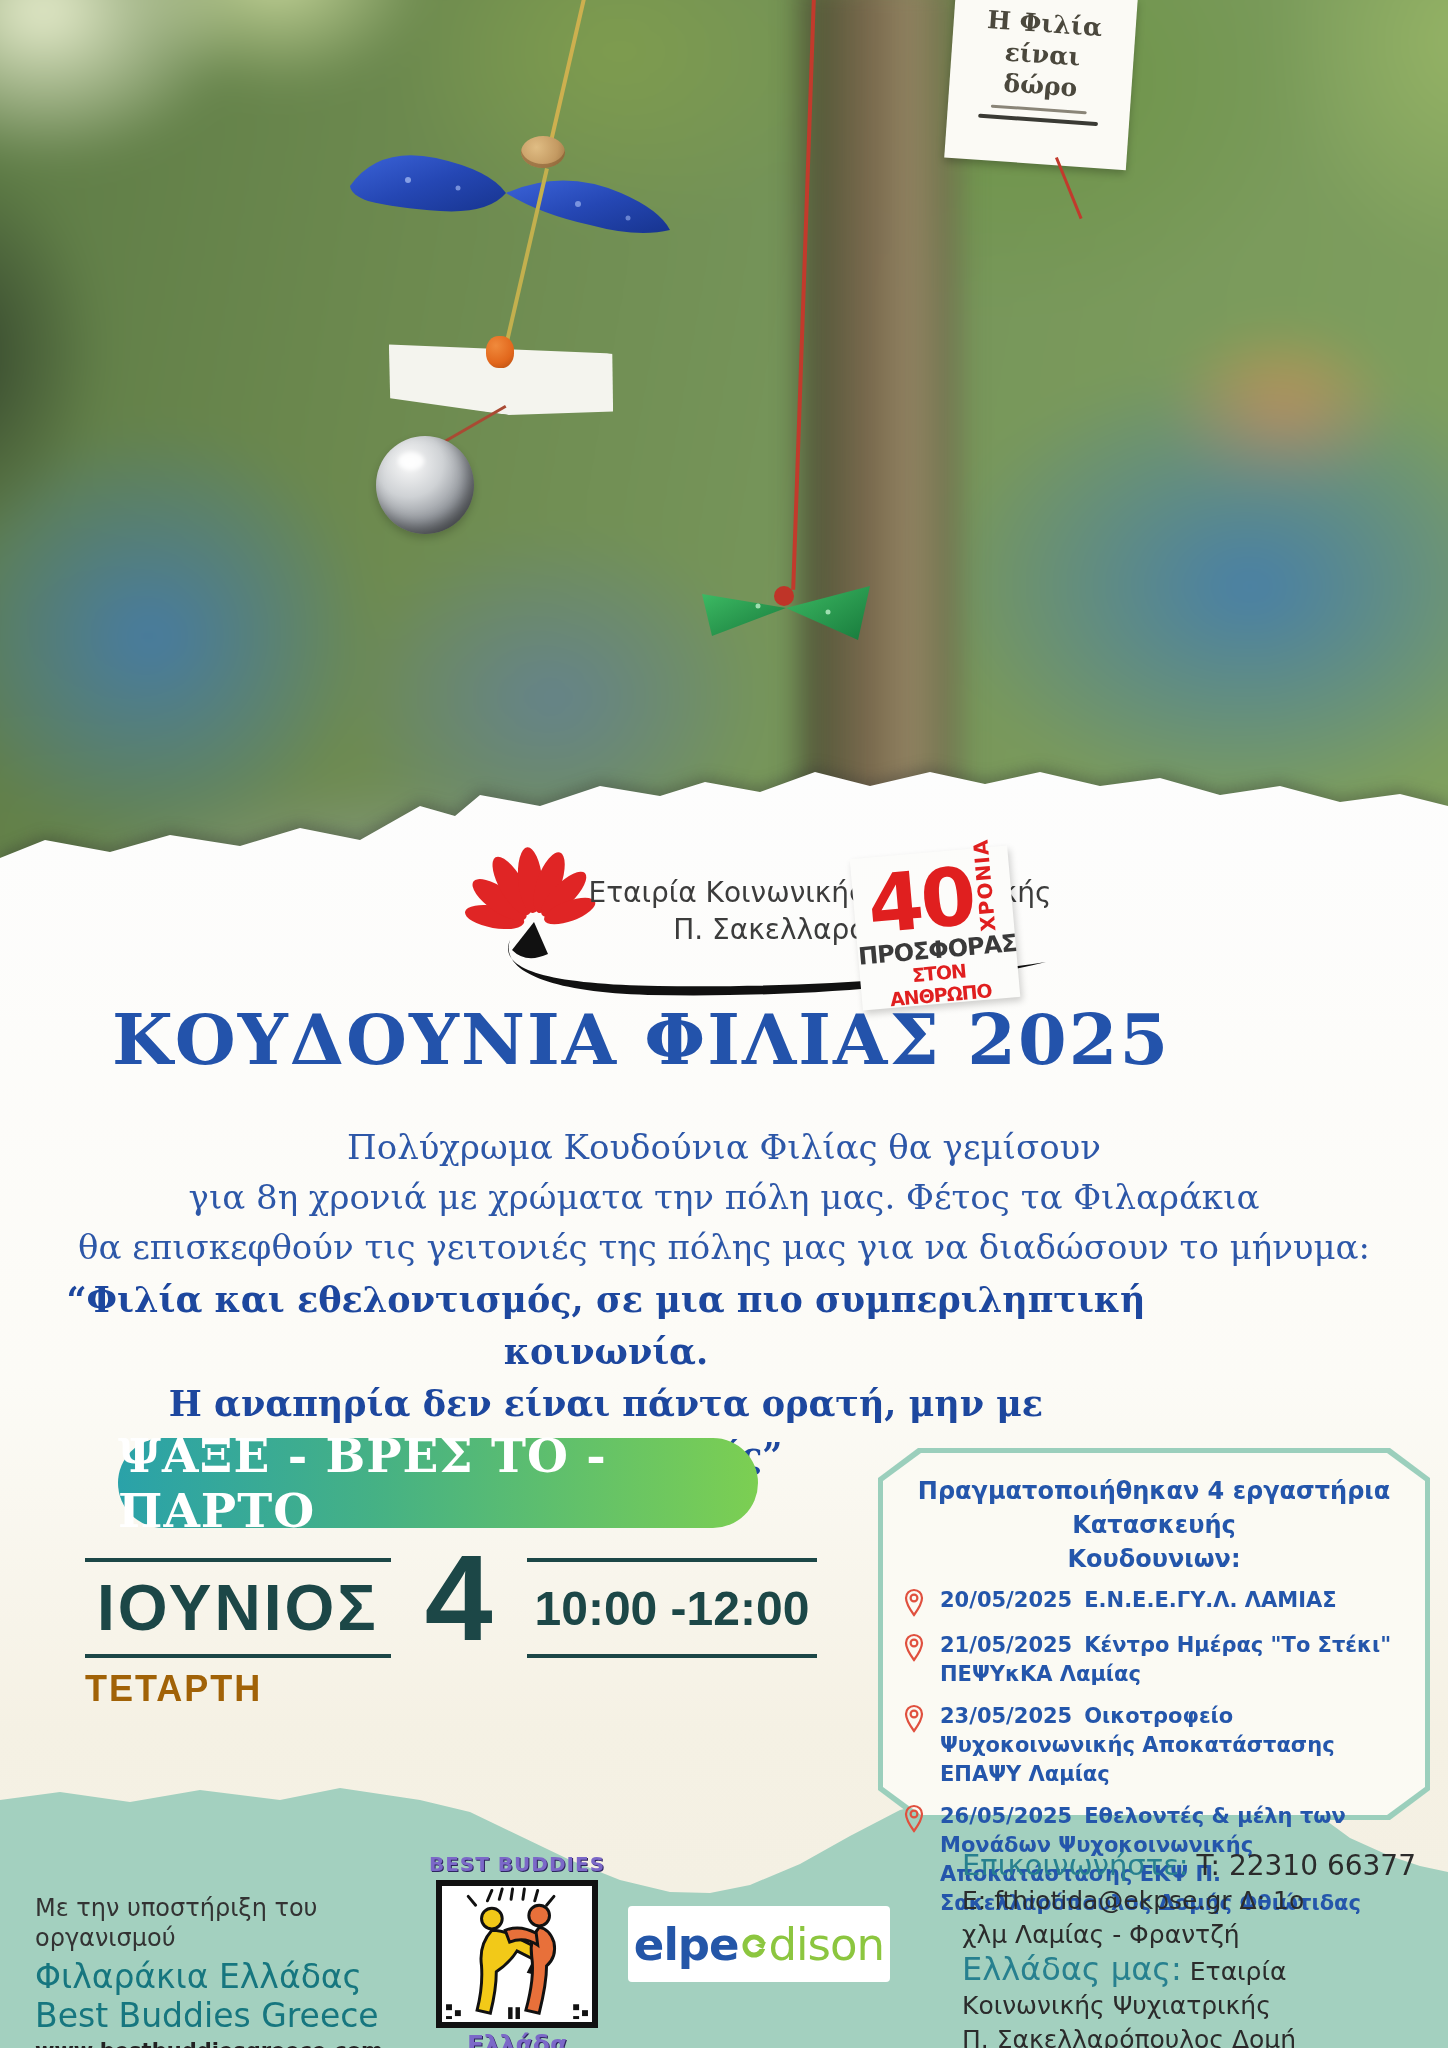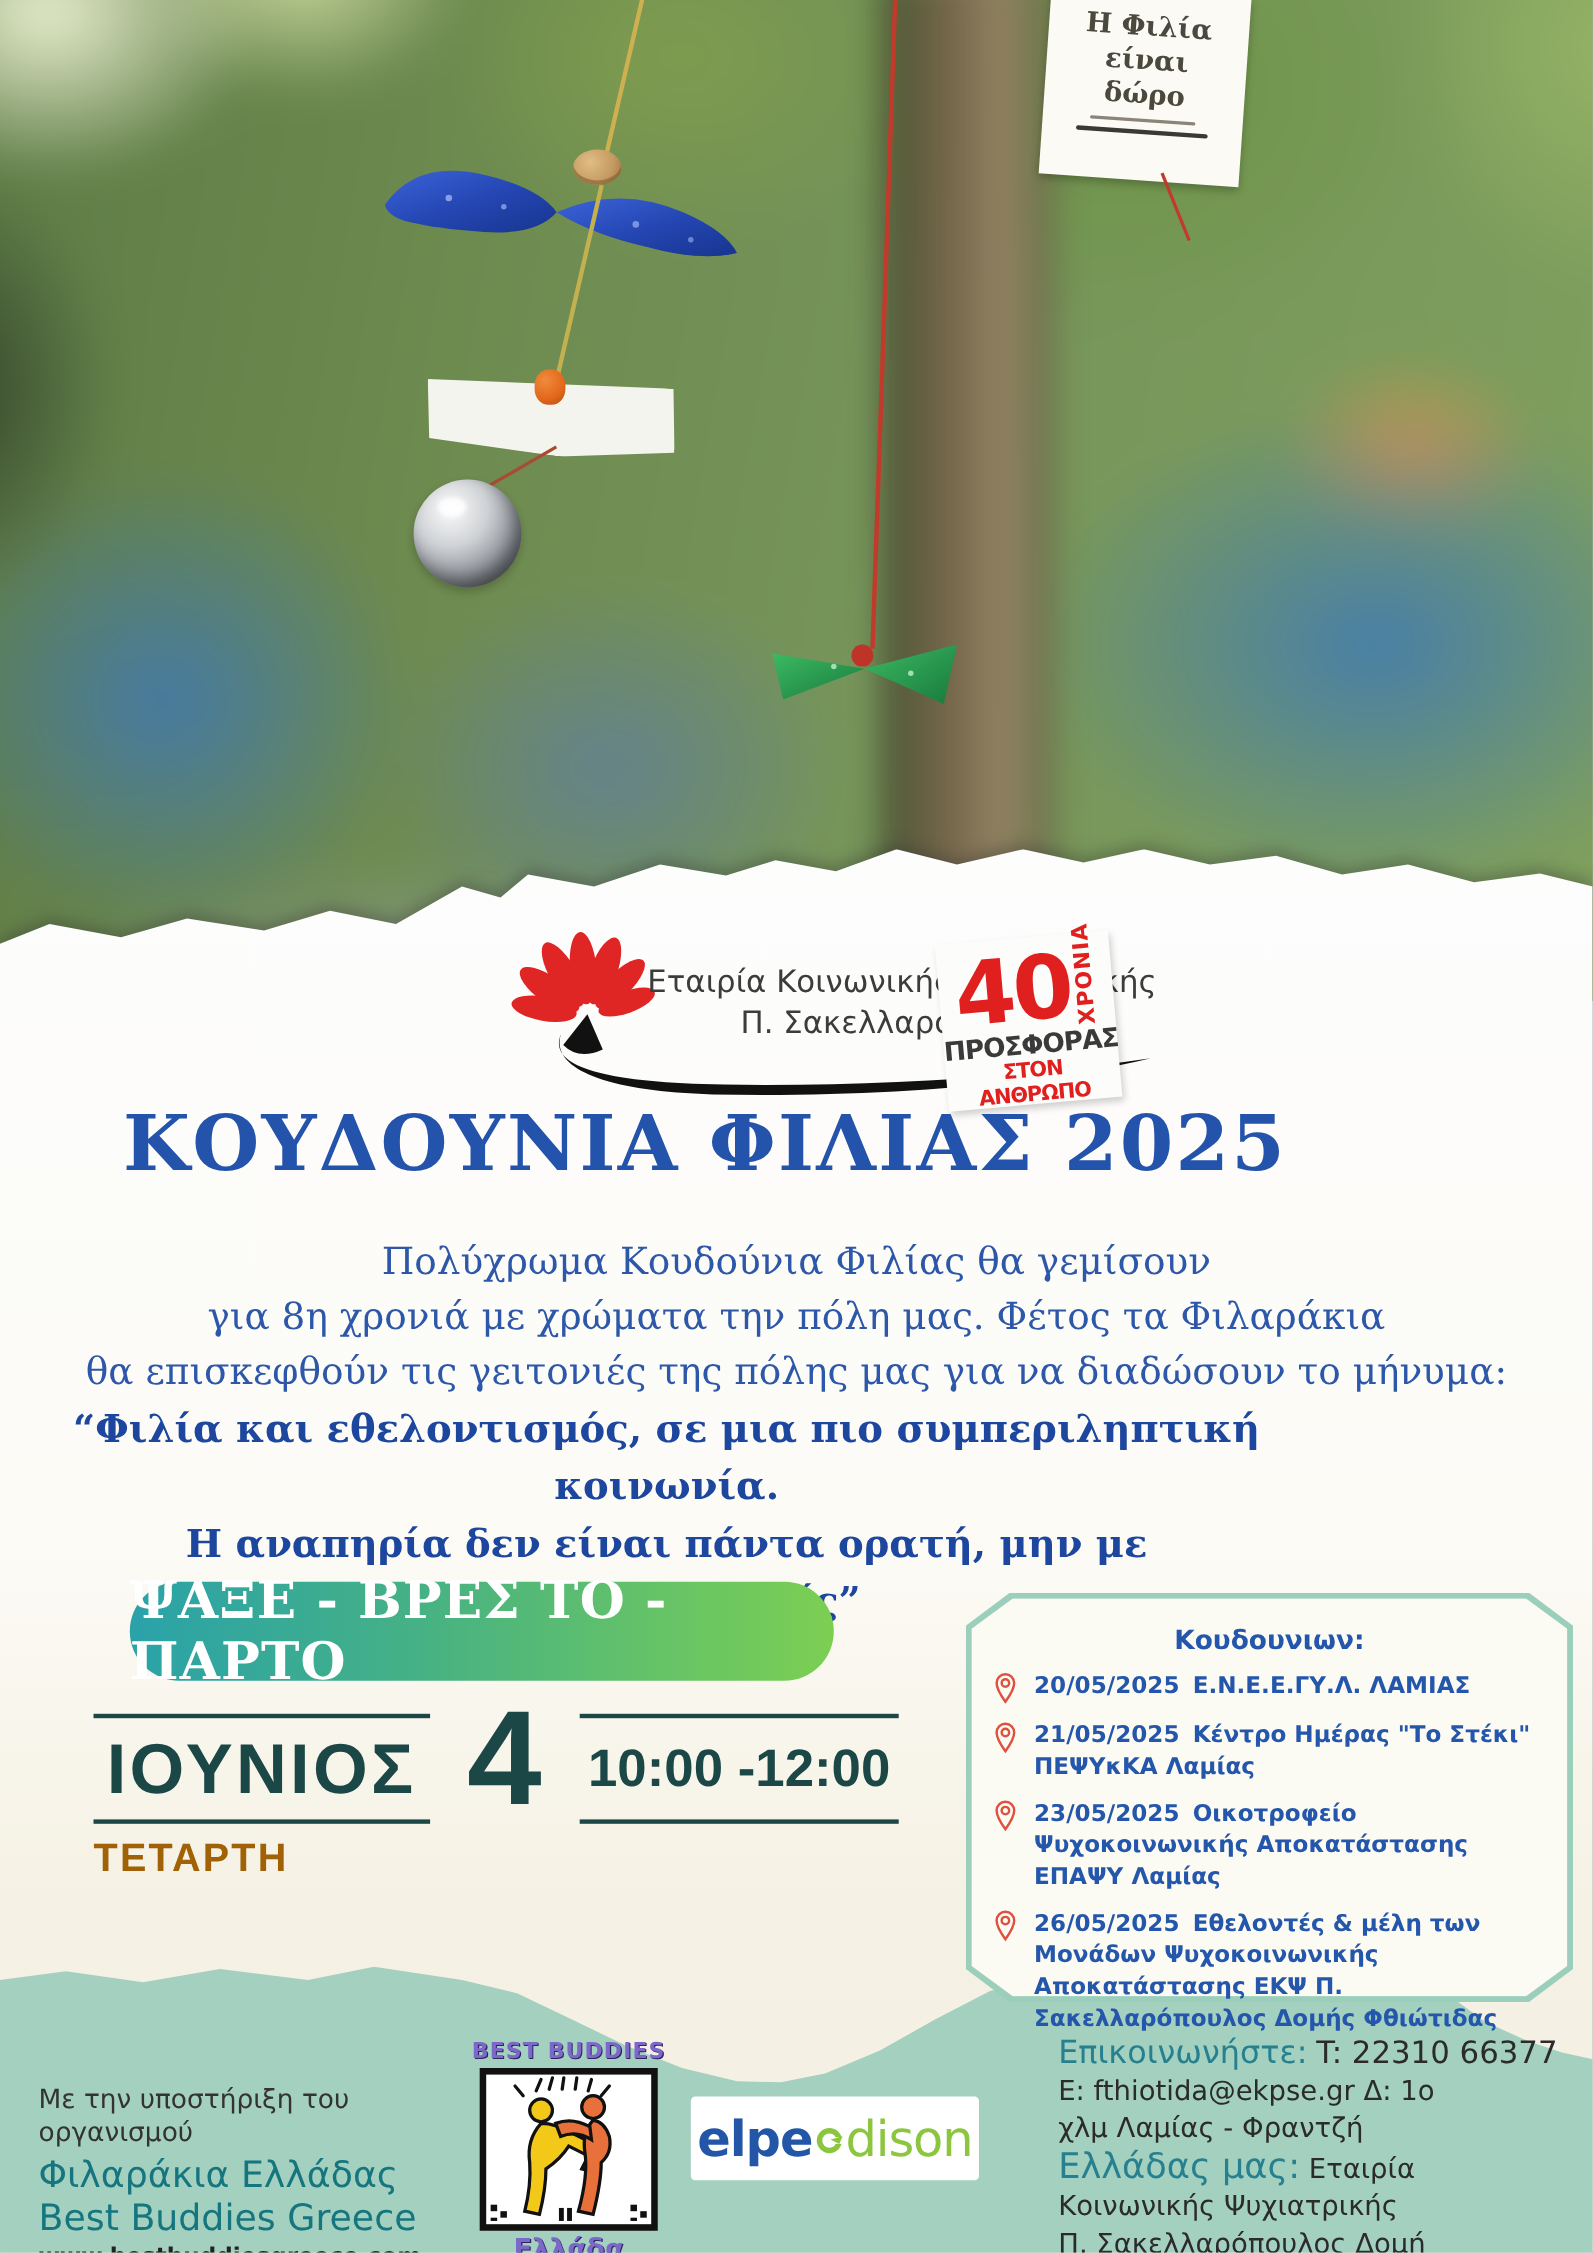--- a/index.html
+++ b/index.html
@@ -260,20 +260,21 @@
       <div class="day-num">4</div>
       <div class="time-group">10:00 -12:00</div>
     </div>
     <div class="weekday">ΤΕΤΑΡΤΗ</div>
 
     <div class="ws-frame">
       <div class="ws-inner"></div>
     </div>
     <div class="ws-content">
       <div class="ws-head">
+        <div>Πραγματοποιήθηκαν 4 εργαστήρια Κατασκευής</div>
         <div>Κουδουνιων:</div>
       </div>
       <div class="ws-list">
 
         <div class="ws-item">
           <svg class="ws-pin" width="24" height="30" viewBox="0 0 24 30">
             <path d="M12 2C7.5 2 4 5.6 4 10c0 6 8 17 8 17s8-11 8-17c0-4.4-3.5-8-8-8z" fill="none" stroke="#e0503e" stroke-width="2.2"></path>
             <circle cx="12" cy="10" r="3.4" fill="none" stroke="#e0503e" stroke-width="2.2"></circle>
           </svg>
           <div class="ws-text"><span class="ws-date">20/05/2025</span><span>Ε.Ν.Ε.Ε.ΓΥ.Λ. ΛΑΜΙΑΣ</span></div>

